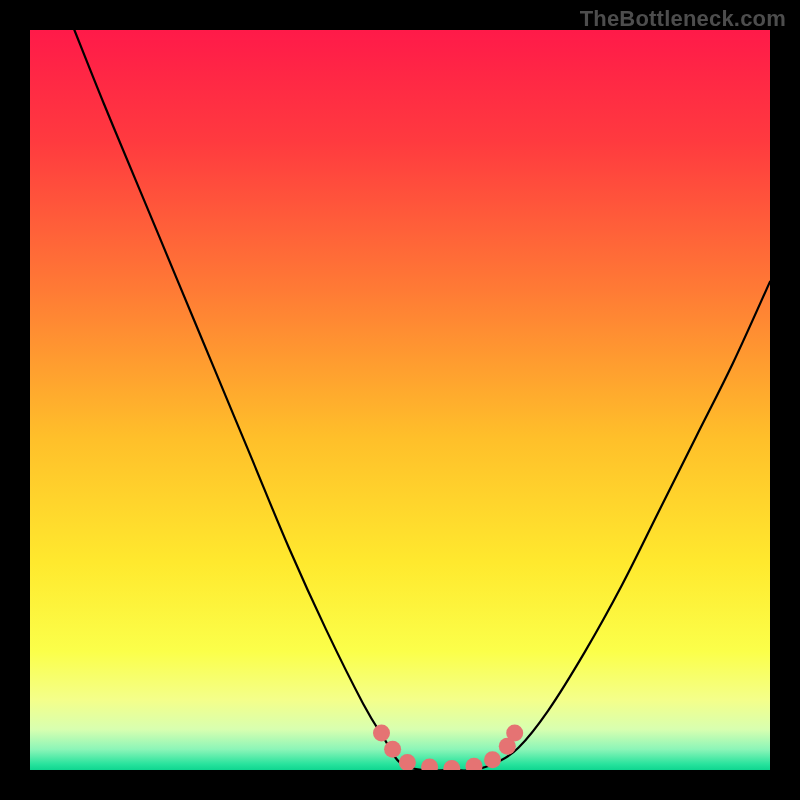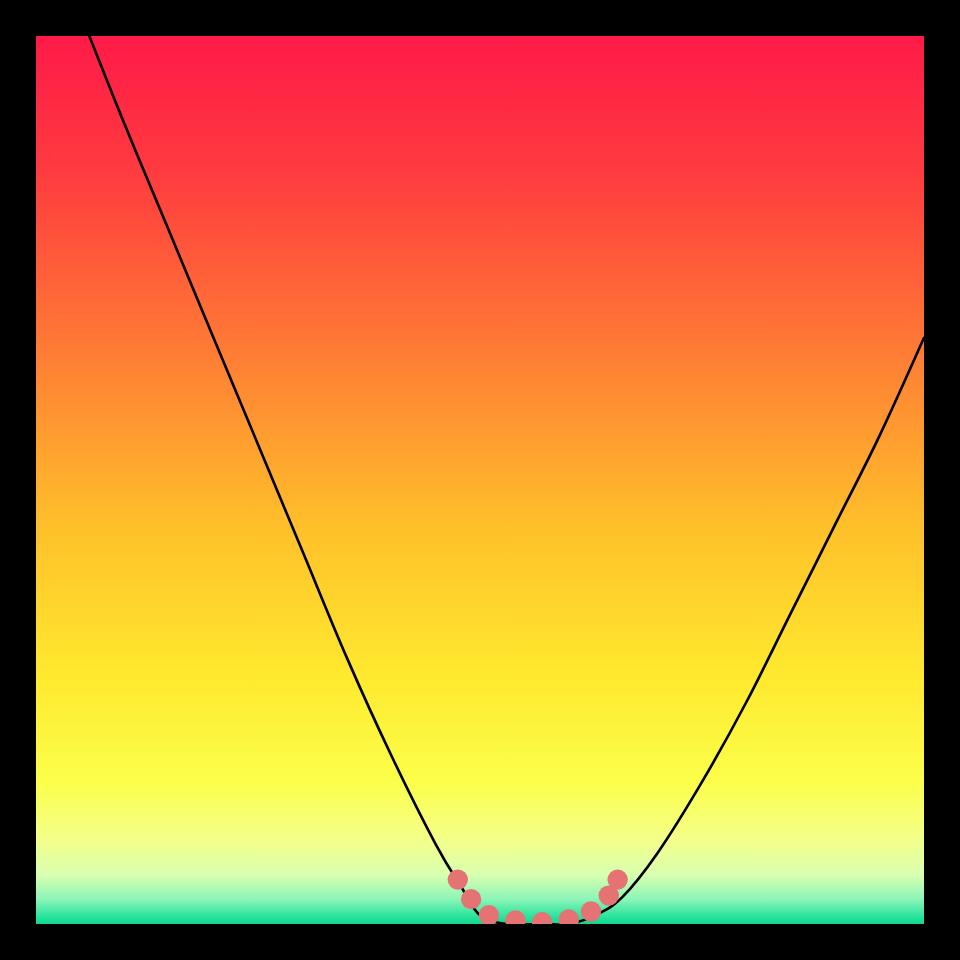--- a/index.html
+++ b/index.html
@@ -36,20 +36,21 @@
     top: 0;
     width: 800px;
     height: 800px;
   }
 </style>
 </head>
 <body>
 
 <div class="frame">
 
+  <div class="watermark">TheBottleneck.com</div>
 
   <svg class="plot-svg" viewBox="0 0 800 800">
     <defs>
       <linearGradient id="bgGrad" x1="0" y1="0" x2="0" y2="1">
           <stop offset="0%" stop-color="#ff1a49"></stop>
           <stop offset="15%" stop-color="#ff3a3f"></stop>
           <stop offset="35%" stop-color="#ff7a35"></stop>
           <stop offset="55.00000000000001%" stop-color="#ffbf2a"></stop>
           <stop offset="72%" stop-color="#ffe92e"></stop>
           <stop offset="84%" stop-color="#fbff4a"></stop>

